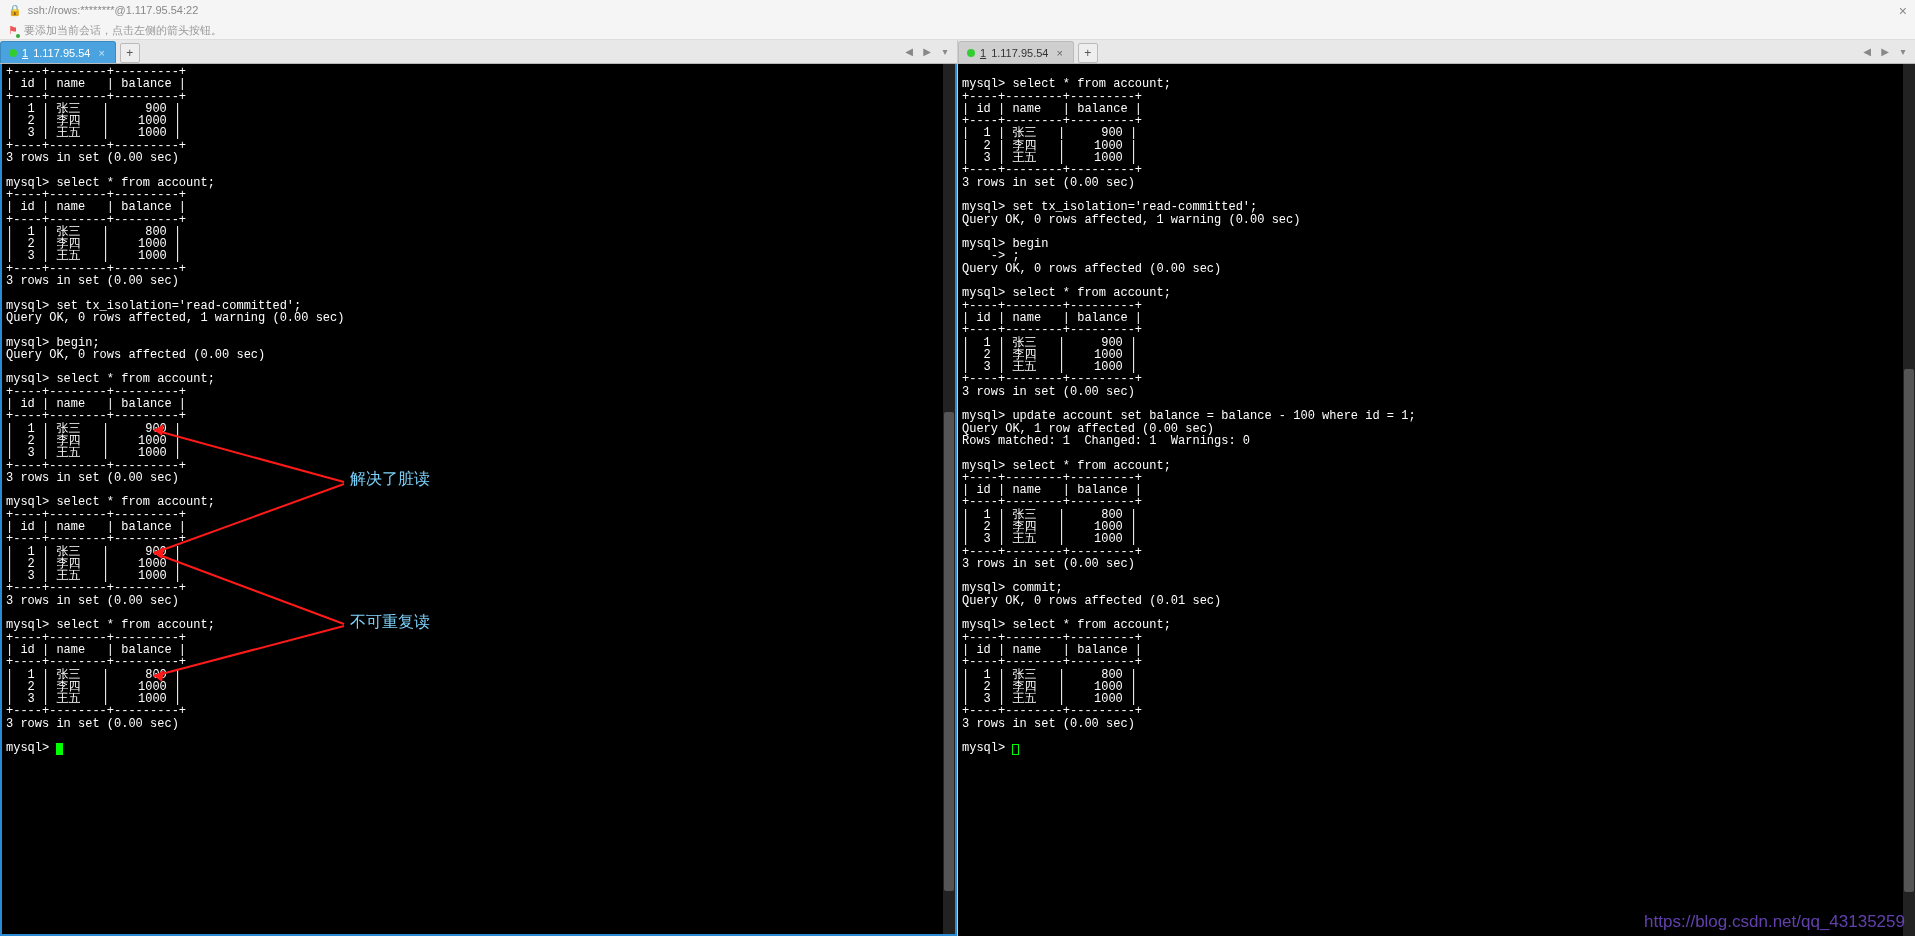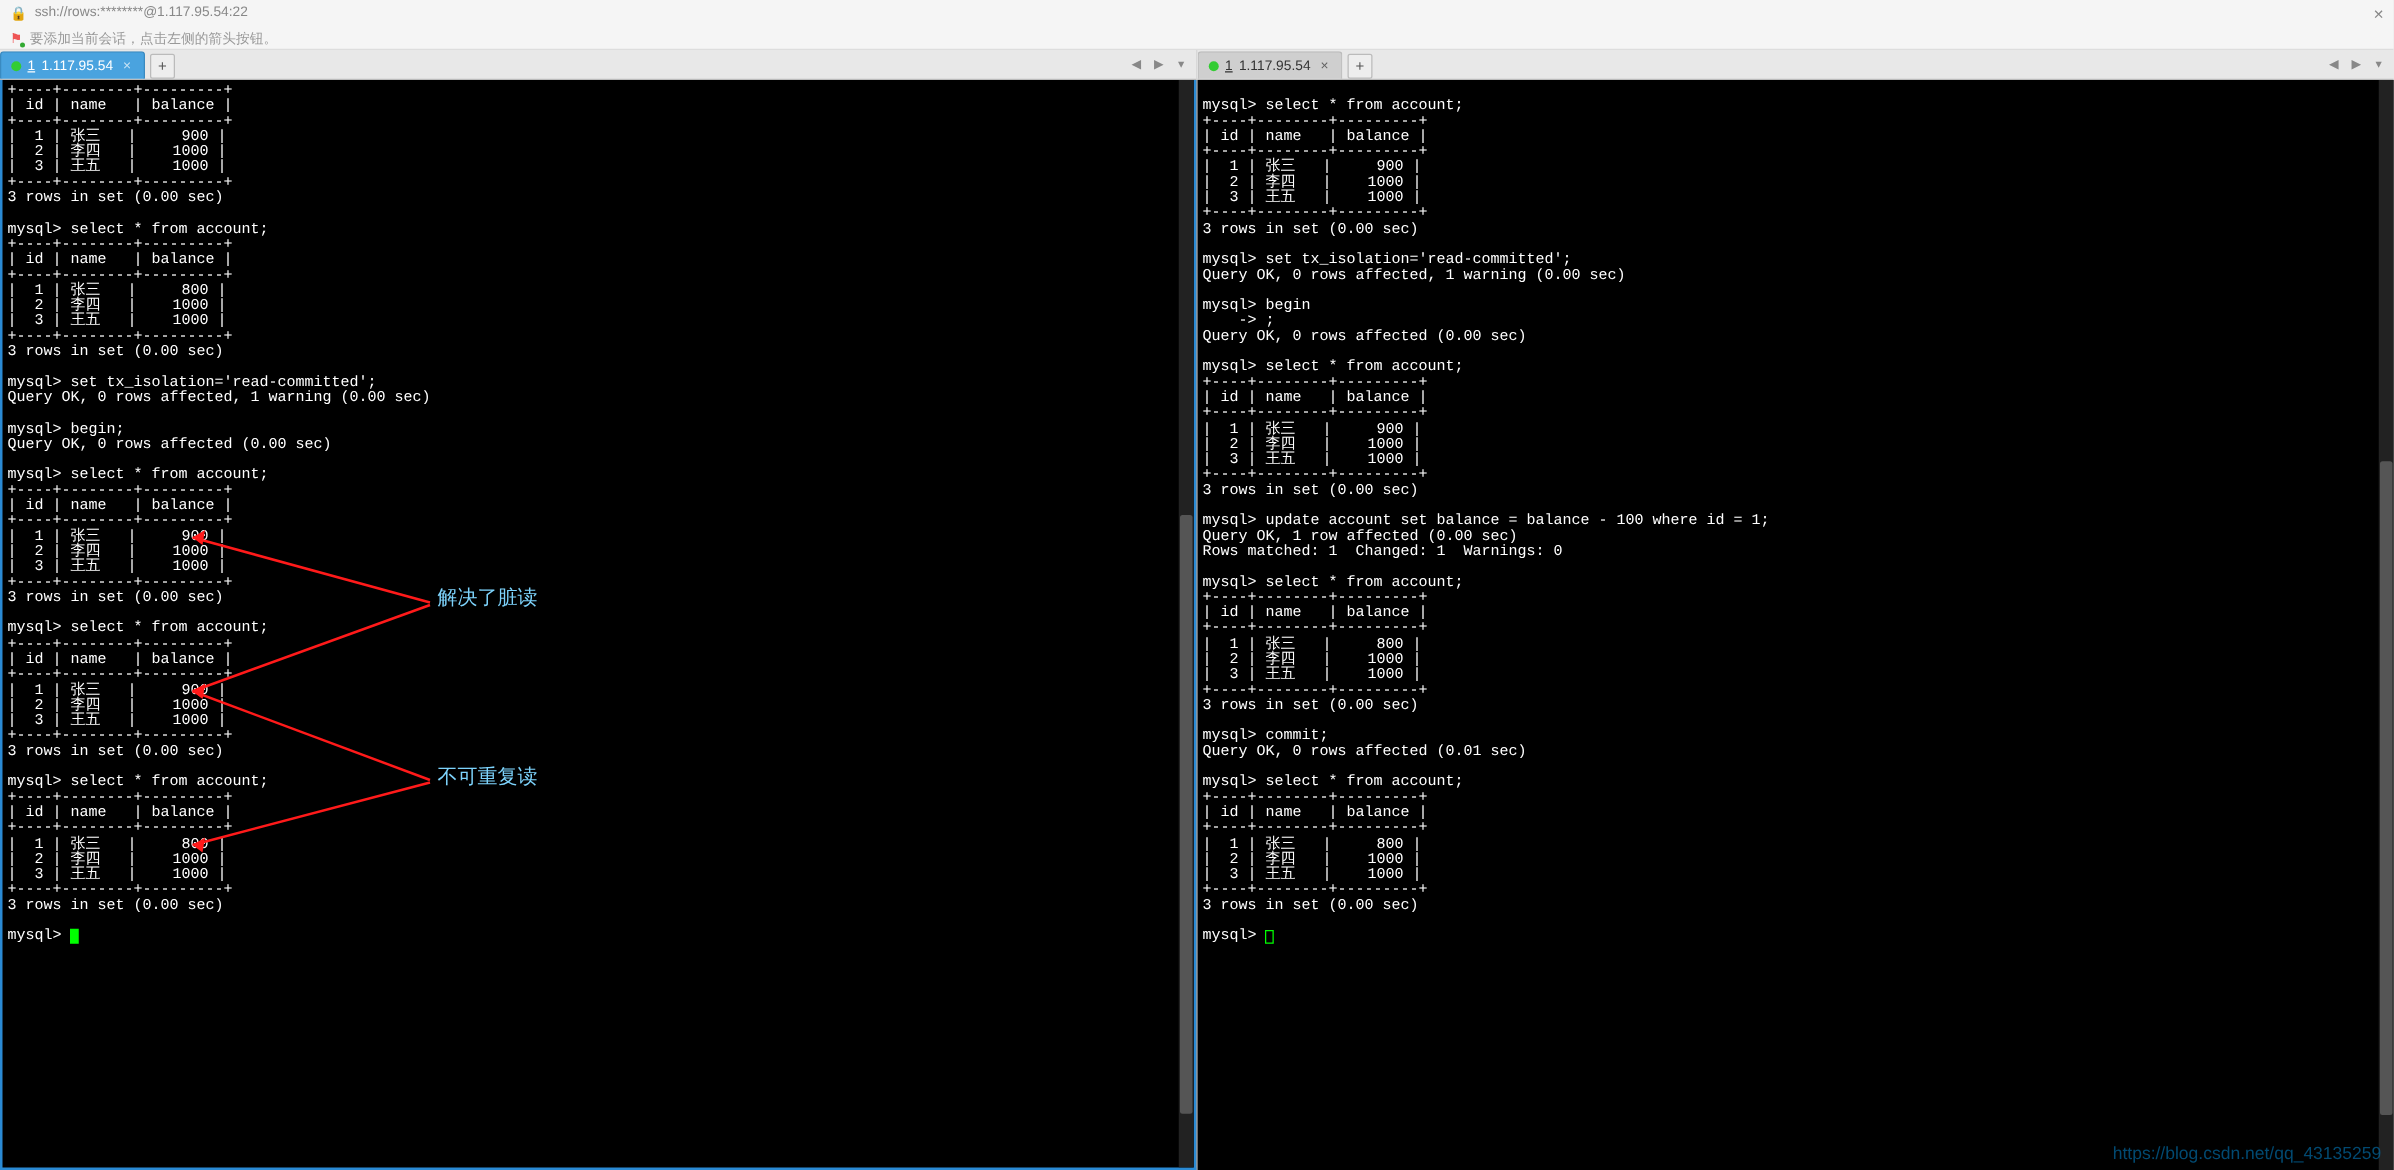--- a/index.html
+++ b/index.html
@@ -176,22 +176,22 @@
   stroke: #ff1a1a;
   stroke-width: 2;
 }
 svg.anno-lines polygon {
   fill: #ff1a1a;
 }
 .watermark {
   position: absolute;
   right: 10px;
   bottom: 8px;
-  color: #0369a1;
-  font-size: 14px;
+  color: #8b5cf6;
+  font-size: 17px;
   font-family: Arial, sans-serif;
   opacity: 0.7;
 }
 .close-x {
   position: absolute;
   top: 3px; right: 8px;
   color: #888;
   font-size: 14px;
   cursor: pointer;
 }

